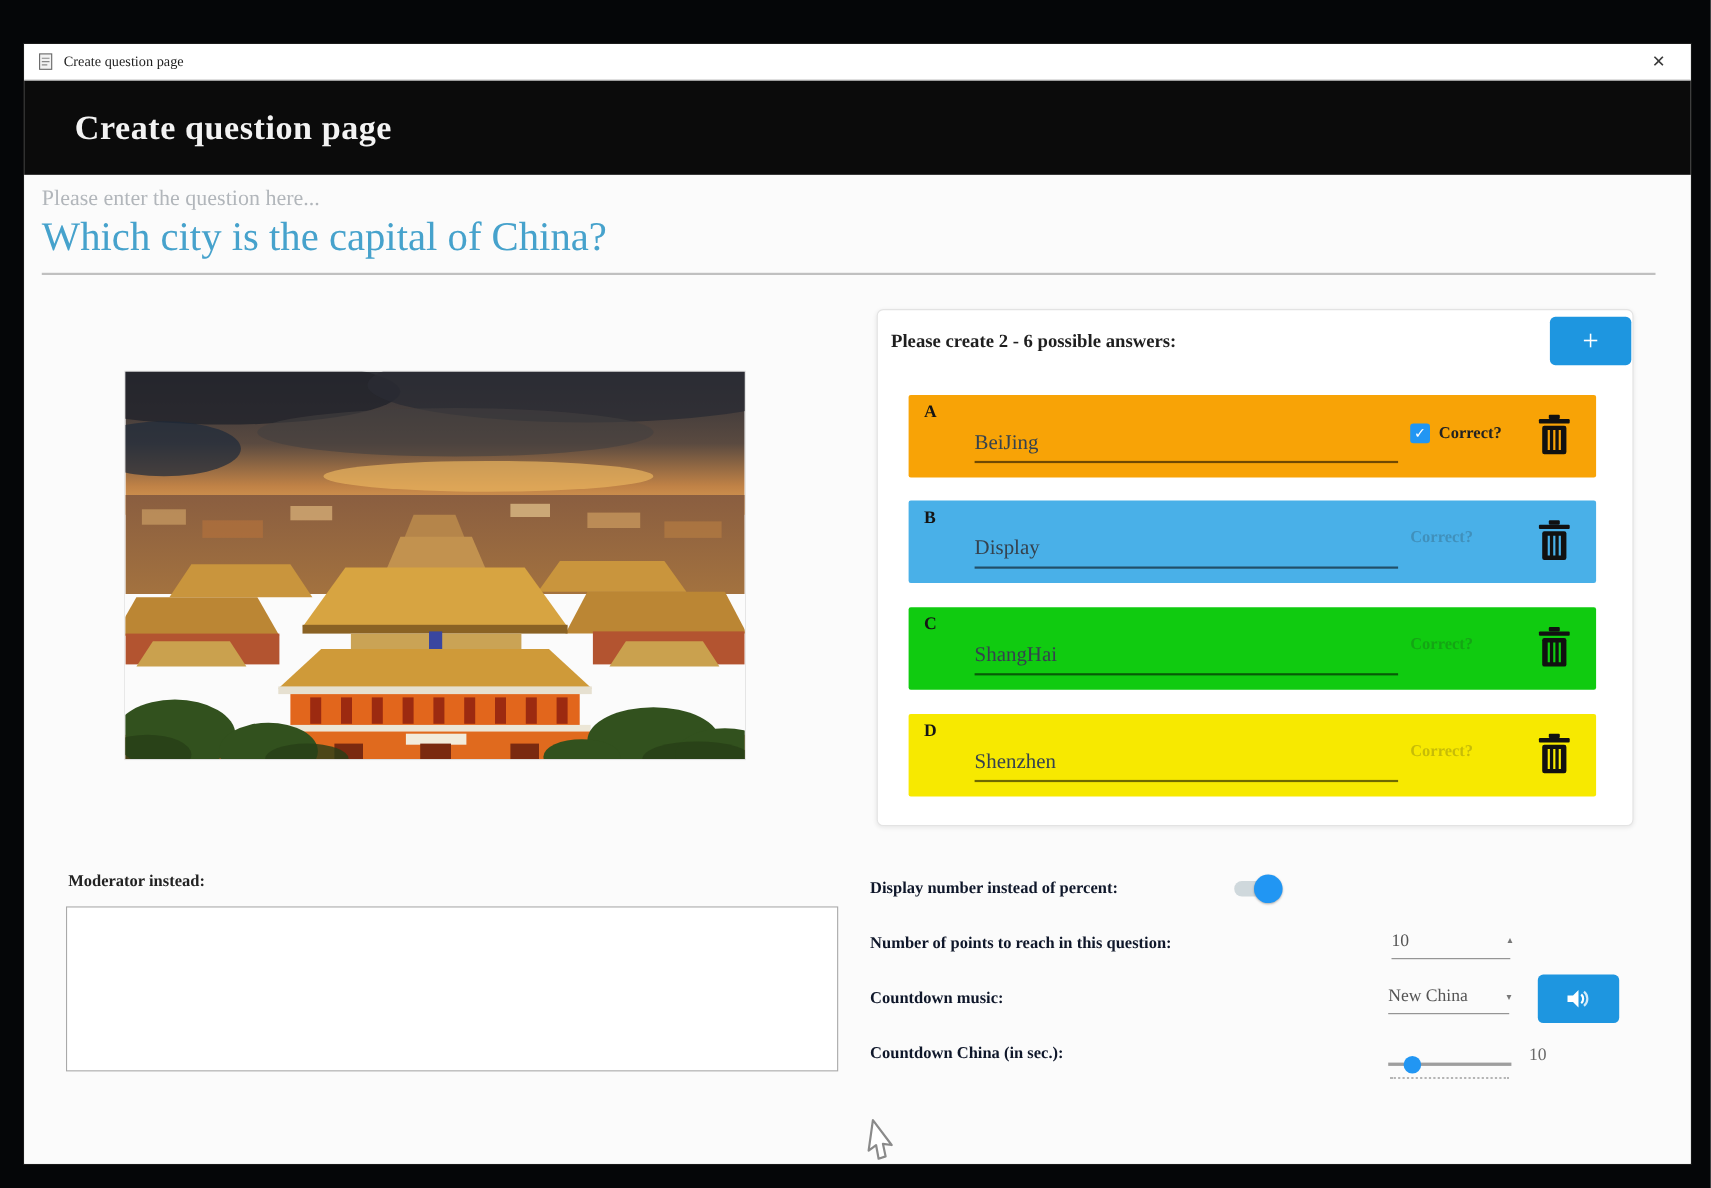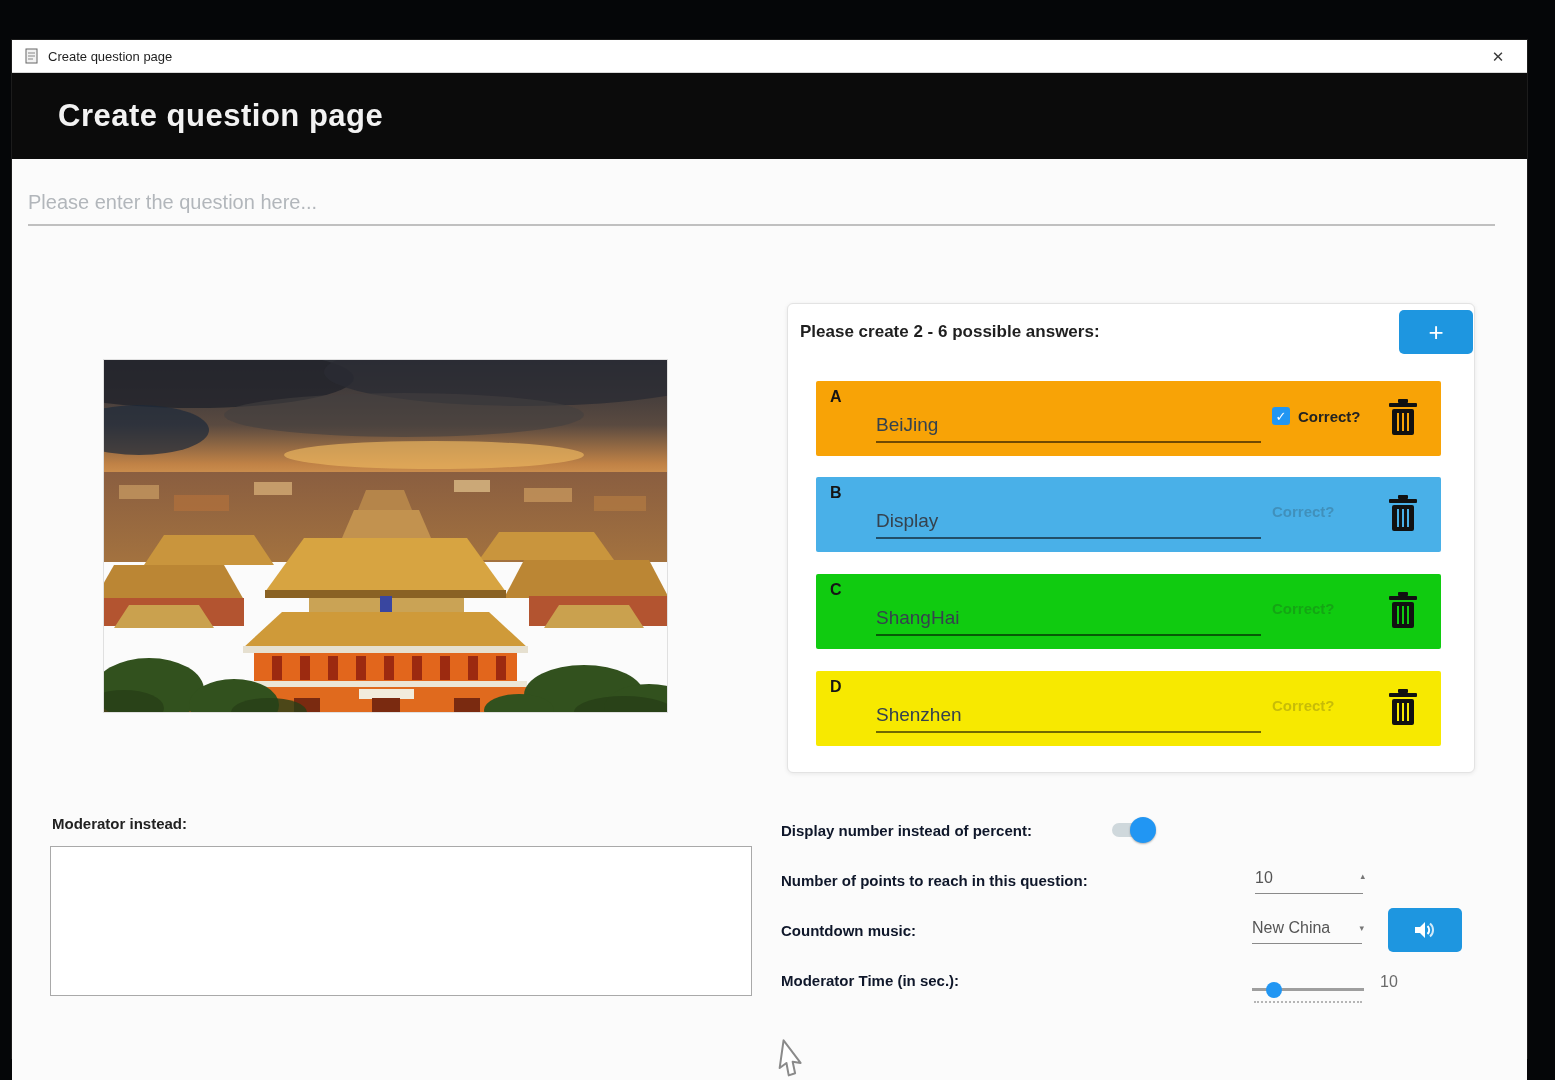--- a/index.html
+++ b/index.html
@@ -1,35 +1,35 @@
 <!DOCTYPE html>
 <html><head>
 <meta charset="utf-8">
 <style>
   * { margin:0; padding:0; box-sizing:border-box; }
   html,body { width:1555px; height:1080px; background:#050608; overflow:hidden;
               font-family:"Liberation Sans","DejaVu Sans",sans-serif; }
   .stage { position:relative; width:1555px; height:1080px; }
 
-  .window { position:absolute; left:12px; top:40px; width:1515px; height:1018px;
-            background:#fbfbfb; box-shadow:0 0 0 1px #1c1c1c; }
+  .window { position:absolute; left:22px; top:40px; width:1515px; height:1018px;
+            background:#fbfbfb; box-shadow:0 0 0 1px #1c1c1c;font-family:Liberation Serif, serif; }
 
   
   .titlebar { position:relative; height:33px; background:#ffffff; border-bottom:1px solid #d8d8d8;
               display:flex; align-items:center; padding:0 12px; }
   .titlebar .app-icon { width:16px; height:16px; margin-right:8px; flex:0 0 auto; }
   .titlebar .tb-title { font-size:13px; color:#1f1f1f; }
   .tb-close { position:absolute; right:14px; top:0; height:33px; width:30px; display:flex;
               align-items:center; justify-content:center; font-size:15px; color:#3a3a3a; cursor:pointer; }
 
   
   .app-header { height:86px; background:#0b0b0b; display:flex; align-items:center; padding-left:46px; }
   .app-header .h-title { color:#f3f3f3; font-size:31px; font-weight:700; letter-spacing:0.5px; }
 
-  .content { position:relative; height:899px; background:#fbfbfb;margin-top:22px; }
+  .content { position:relative; height:899px; background:#fbfbfb; }
 
   
   .question { position:absolute; left:16px; top:10px; width:1467px; }
   .q-label { font-size:20px; color:#9aa0a6; opacity:0.75; }
   .q-value { font-size:37px; color:#46a2cc; margin-top:2px; line-height:1.2; }
   .q-underline { margin-top:10px; height:2px; background:#9a9a9a; opacity:0.6; }
 
   
   .photo { position:absolute; left:92px; top:179px; width:563px; height:352px;
            box-shadow:0 0 0 1px #e0e0e0; }
@@ -107,20 +107,21 @@
     </div>
 
     <div class="app-header">
       <span class="h-title">Create question page</span>
     </div>
 
     <div class="content">
 
       <div class="question">
         <div class="q-label">Please enter the question here...</div>
+        <div class="q-value">Which city is the capital of China?</div>
         <div class="q-underline"></div>
       </div>
 
       <div class="photo">
         <svg viewBox="0 0 563 352" preserveAspectRatio="none">
           <defs>
             <linearGradient id="sky" x1="0" y1="0" x2="0" y2="1">
               <stop offset="0" stop-color="#2e3038"></stop>
               <stop offset="0.5" stop-color="#5a4a40"></stop>
               <stop offset="0.8" stop-color="#c08246"></stop>
@@ -312,21 +313,21 @@
         <div class="fl"></div>
       </div>
       <div class="sound-btn" style="background-color: rgb(30, 150, 224);">
         <svg width="22" height="20" viewBox="0 0 22 20">
           <polygon points="1,7 6,7 11,2 11,18 6,13 1,13" fill="#fff"></polygon>
           <path d="M13.5 6 A5.5 5.5 0 0 1 13.5 14" stroke="#fff" stroke-width="2" fill="none"></path>
           <path d="M16 3.5 A8.5 8.5 0 0 1 16 16.5" stroke="#fff" stroke-width="2" fill="none" opacity="0.8"></path>
         </svg>
       </div>
 
-      <div class="set-label" style="left:769px; top:791px;">Moderator Time (in sec.):</div>
+      <div class="set-label" style="left:769px; top:791px;">Countdown China (in sec.):</div>
       <div class="slider">
         <div class="track"></div>
         <div class="thumb" style="background-color: rgb(33, 150, 243);"></div>
         <div class="ticks"></div>
       </div>
       <div class="slider-val">10</div>
 
       <svg class="cursor" viewBox="0 0 42 48">
         <path d="M14 2 L14 30 L20 24 L24 36 L30 33 L26 22 L34 22 Z" fill="#ffffff" stroke="#8a8a8a" stroke-width="2" stroke-linejoin="round" transform="rotate(8 20 20)"></path>
       </svg>

